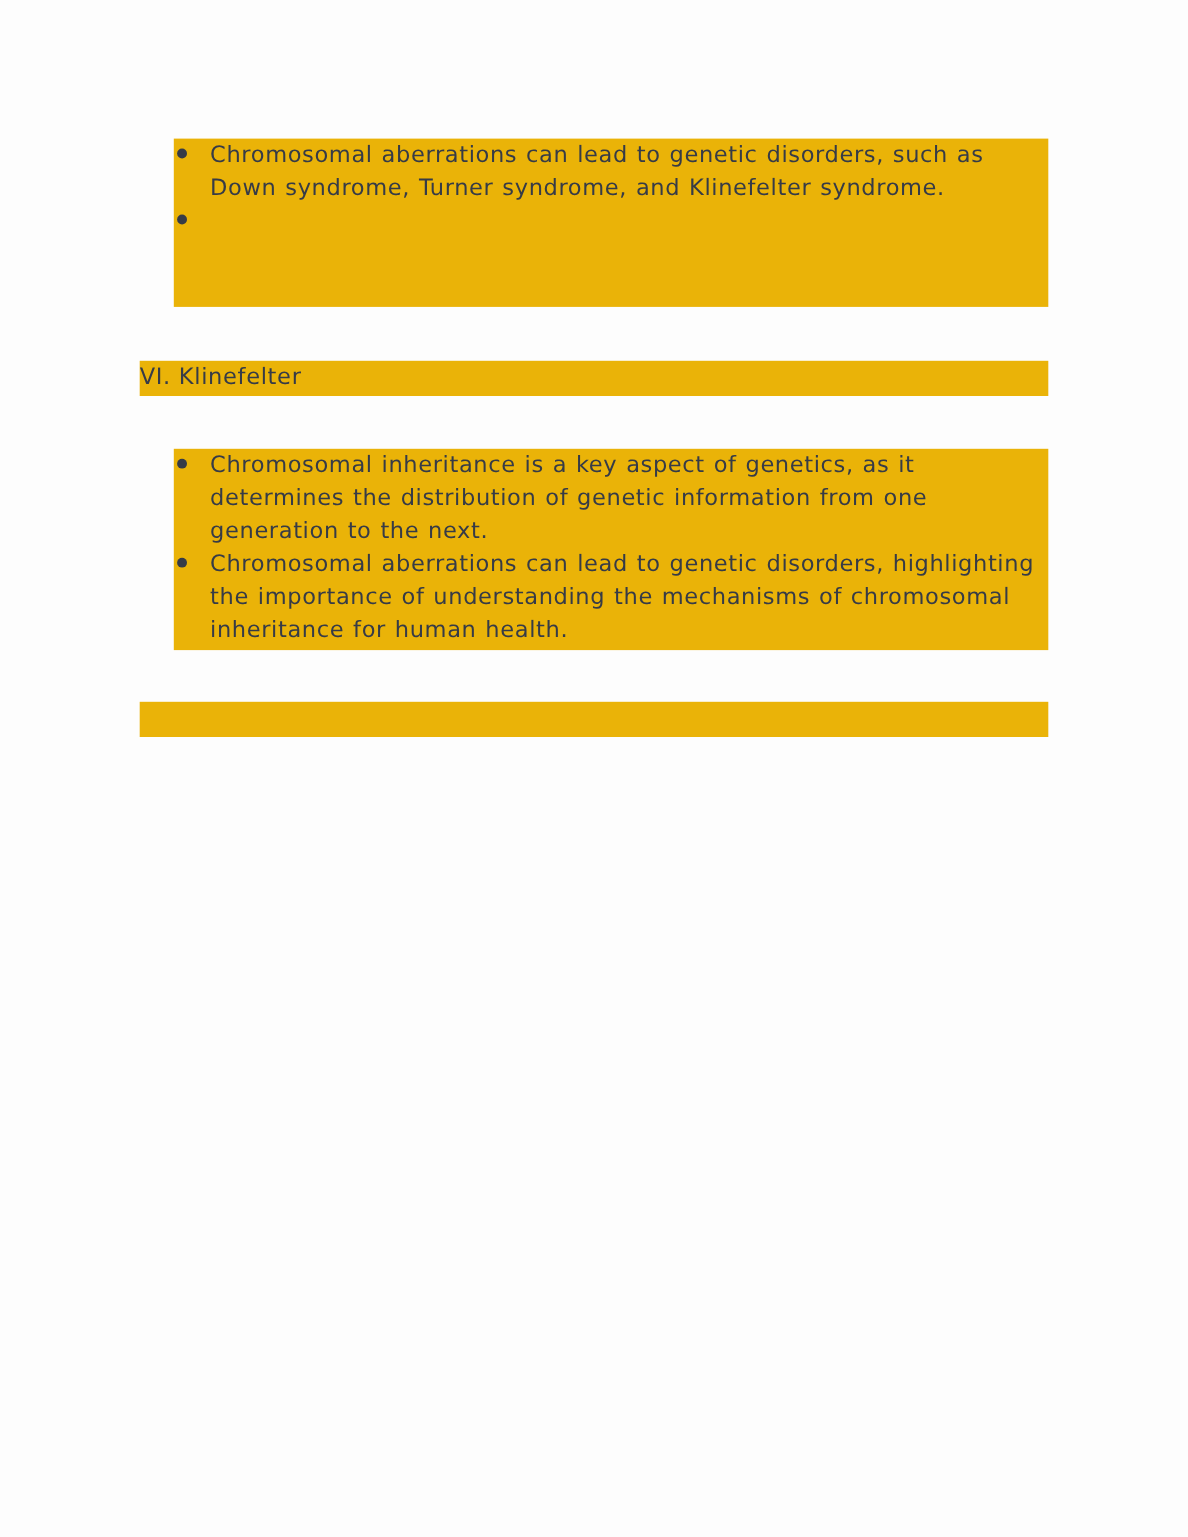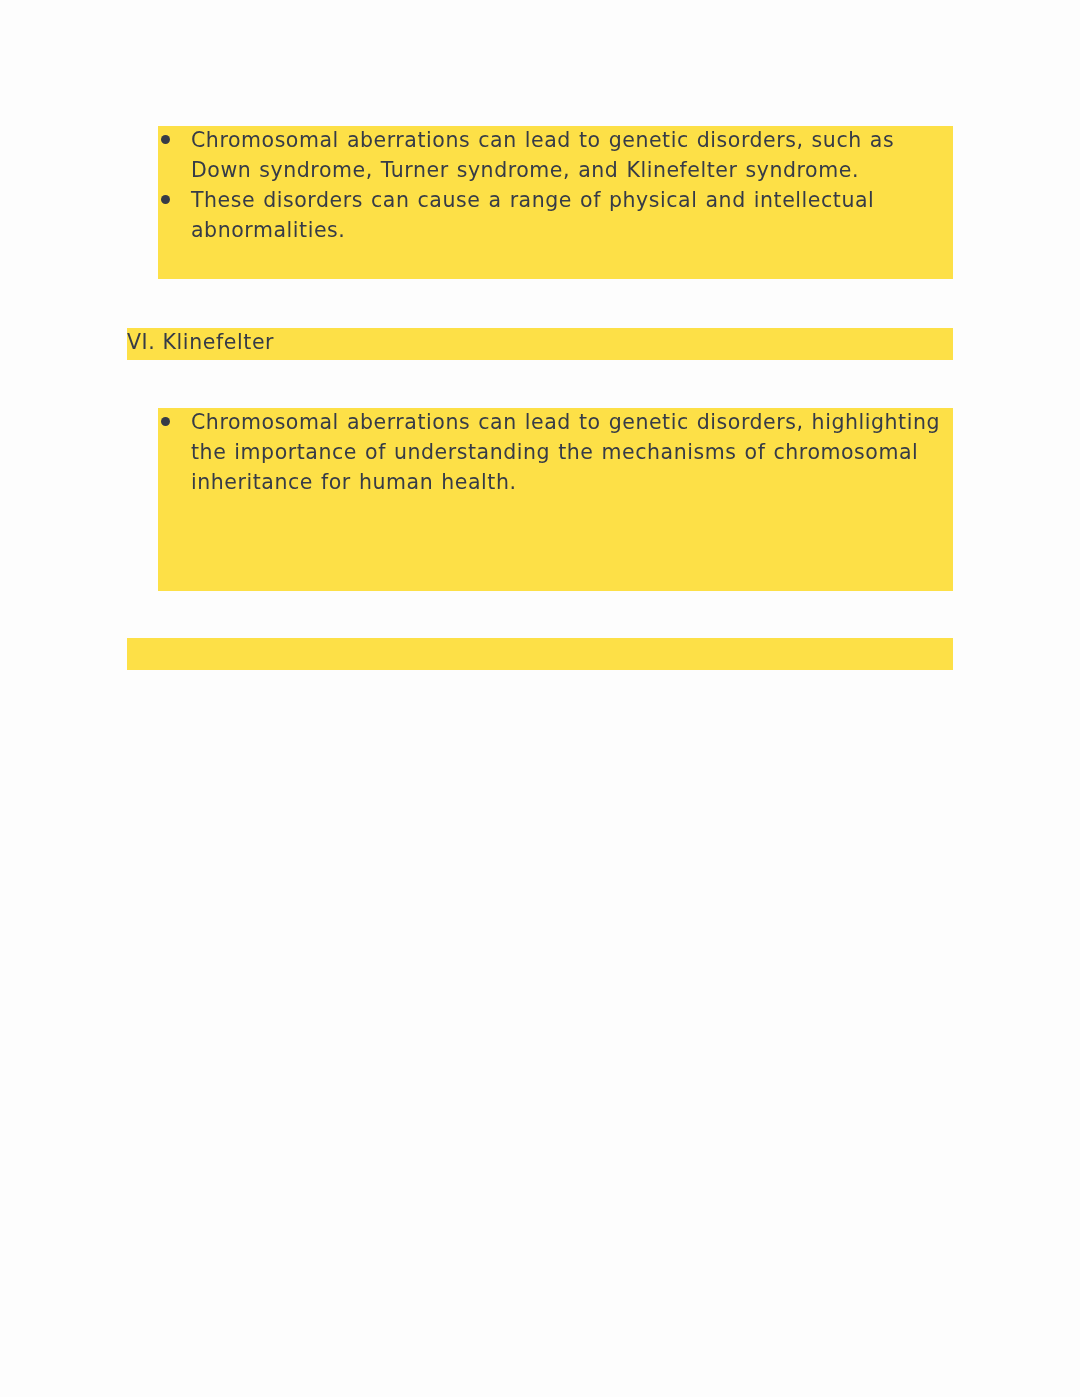--- a/index.html
+++ b/index.html
@@ -10,21 +10,21 @@
     body {
       width: 1080px;
       height: 1397px;
       position: relative;
       overflow: hidden;
       font-family: "DejaVu Sans", sans-serif;
       color: #363b47;
     }
     .block {
       position: absolute;
-      background: #fde047;
+      background: #eab308;
       box-sizing: border-box;
     }
     .list-block {
       left: 158px;
       width: 795px;
     }
     ul.bullets {
       list-style: none;
       margin: 0;
       padding: 0;
@@ -74,31 +74,34 @@
 <body>
 
 <div class="block list-block" id="block-1">
   <ul class="bullets">
     <li>
       <span class="dot"></span>
       <span>Chromosomal aberrations can lead to genetic disorders, such as Down syndrome, Turner syndrome, and Klinefelter syndrome.</span>
     </li>
     <li>
       <span class="dot"></span>
-      <span>These disorders can cause a range of physical and intellectual abnormalities.</span>
     </li>
   </ul>
 </div>
 
 <div class="block" id="heading-block">
   <div class="heading">VI. Klinefelter</div>
 </div>
 
 <div class="block list-block" id="block-2">
   <ul class="bullets">
     <li>
       <span class="dot"></span>
+      <span>Chromosomal inheritance is a key aspect of genetics, as it determines the distribution of genetic information from one generation to the next.</span>
+    </li>
+    <li>
+      <span class="dot"></span>
       <span>Chromosomal aberrations can lead to genetic disorders, highlighting the importance of understanding the mechanisms of chromosomal inheritance for human health.</span>
     </li>
   </ul>
 </div>
 
 <div class="block" id="empty-block"></div>
 
 </body></html>

